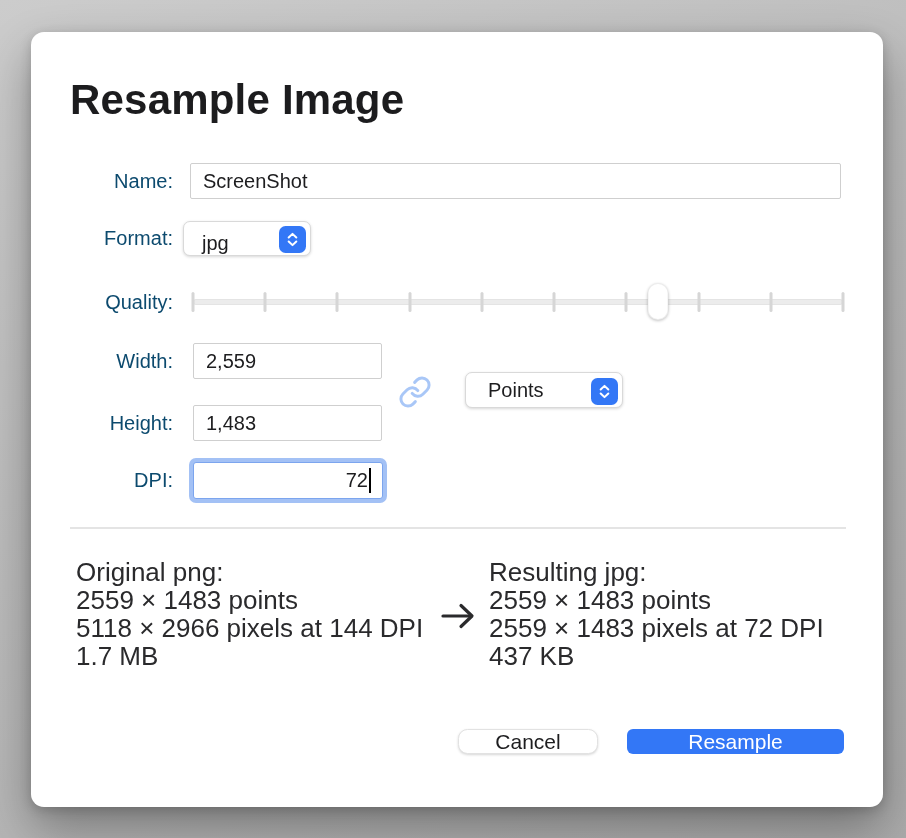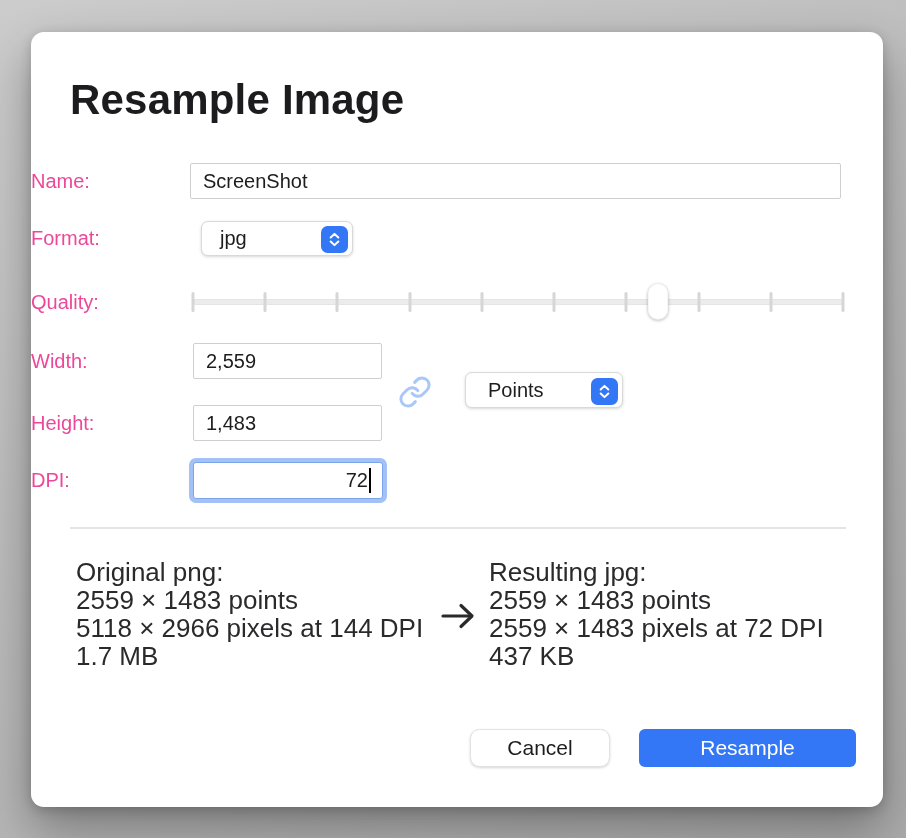--- a/index.html
+++ b/index.html
@@ -20,22 +20,22 @@
   .dialog{
     position:absolute;left:31px;top:32px;width:852px;height:775px;
     background:#ffffff;border-radius:13px;
     box-shadow:0 22px 48px rgba(0,0,0,.33),0 3px 12px rgba(0,0,0,.18);
   }
   .title{
     position:absolute;left:39px;top:44px;
     font-size:42px;font-weight:600;letter-spacing:.2px;color:#1c1c1e;
   }
   .row-label{
-    position:absolute;left:0;width:142px;
-    font-size:20px;color:#ec4899;
+    position:absolute;left:0;width:142px;text-align:right;
+    font-size:20px;color:#0c4a6e;
   }
   .lbl-name{top:131px;height:36px;line-height:36px;}
   .lbl-format{top:189px;height:35px;line-height:35px;}
   .lbl-quality{top:252px;height:36px;line-height:36px;}
   .lbl-width{top:311px;height:36px;line-height:36px;}
   .lbl-height{top:373px;height:36px;line-height:36px;}
   .lbl-dpi{top:430px;height:37px;line-height:37px;}
 
   input.textfield{
     position:absolute;background:#fff;border:1px solid #cfcfcf;border-radius:2px;
@@ -52,21 +52,21 @@
     display:flex;align-items:center;padding:0 11px;
     font-size:20px;color:#1d1d1f;justify-content:flex-end;
   }
   .caret{display:inline-block;width:2px;height:25px;background:#000;margin-left:1px;}
 
   .popup{
     position:absolute;height:35px;background:#fff;border:1px solid #d9d9d9;border-radius:7px;
     box-shadow:0 1px 3px rgba(0,0,0,.16);
     display:flex;align-items:center;cursor:default;
   }
-  .popup-format{left:170px;top:189px;width:152px;}
+  .popup-format{left:152px;top:189px;width:128px;align-items:flex-end;}
   .popup-points{left:434px;top:340px;width:158px;height:36px;}
   .popup .popup-value{font-size:20px;color:#1d1d1f;padding-left:18px;flex:1;}
   .popup-points .popup-value{padding-left:22px;}
   .stepper{
     position:absolute;right:4px;top:4px;width:27px;height:27px;border-radius:6.5px;
     background:var(--accent);display:flex;align-items:center;justify-content:center;
   }
   .popup-points .stepper{top:4.5px;}
 
   .slider{position:absolute;left:162px;top:252px;width:650px;height:36px;}
@@ -88,24 +88,23 @@
   .link-icon-box{position:absolute;left:367px;top:343px;width:34px;height:34px;}
 
   .divider{position:absolute;left:39px;top:495px;width:776px;height:2px;background:#e4e4e4;}
 
   .summary-col{position:absolute;top:526px;font-size:26px;line-height:28px;color:#2a2a2c;}
   .summary-original{left:45px;}
   .summary-resulting{left:458px;}
   .arrow-box{position:absolute;left:408px;top:568px;width:44px;height:34px;}
 
   .btn{
-    position:absolute;top:697px;height:38px;border:none;border-radius:9.5px;
+    position:absolute;top:697px;height:25px;border:none;border-radius:9.5px;
     font-family:inherit;font-size:21px;display:flex;align-items:center;justify-content:center;
     cursor:default;
-    margin-left:12px;
   }
   .btn-cancel{
     left:427px;width:140px;background:#fff;color:#1d1d1f;
     border:1px solid #e2e2e2;box-shadow:0 1px 2.5px rgba(0,0,0,.16);
   }
   .btn-resample{
     left:596px;width:217px;background:var(--accent);color:#fff;border-radius:6px;
   }
 </style>
 </head>

